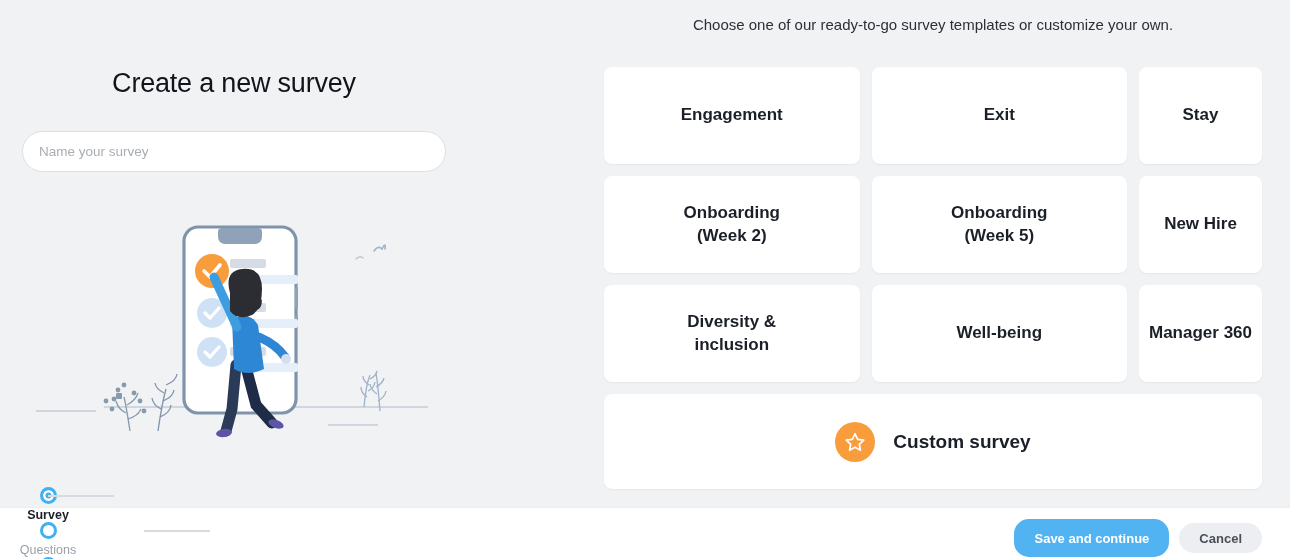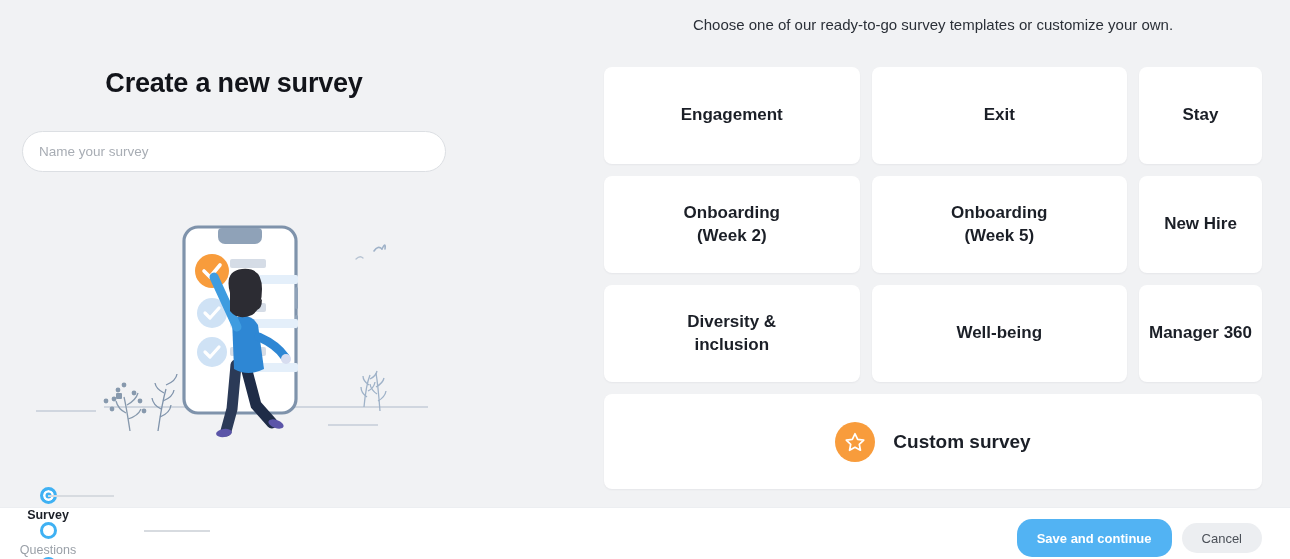--- a/index.html
+++ b/index.html
@@ -16,21 +16,21 @@
   }
 
   
   #left-panel {
     position: absolute; left: 0; top: 0;
     width: 600px; height: 507px;
   }
   #page-title {
     position: absolute; left: 0; top: 68px; width: 468px;
     text-align: center;
-    font-size: 27px; font-weight: 700; color: #12141a;
+    font-size: 27px; font-weight: 400; color: #12141a;
     letter-spacing: -0.2px;
   }
   #survey-name-input {
     position: absolute; left: 22px; top: 131px;
     width: 424px; height: 41px;
     border: 1px solid #dcdfe3; border-radius: 21px;
     background: #ffffff;
     padding: 0 16px;
     font-family: "Liberation Sans", sans-serif;
     font-size: 13.5px; color: #c2410c;
@@ -138,21 +138,21 @@
     background: #52b3f3; color: #ffffff;
     font-family: "Liberation Sans", sans-serif;
     font-size: 13px; font-weight: 700;
     cursor: pointer;
   }
   #cancel-button {
     height: 30px; padding: 0 20px;
     border: none; border-radius: 15px;
     background: #eceef1; color: #4b5058;
     font-family: "Liberation Sans", sans-serif;
-    font-size: 13px; font-weight: 400;
+    font-size: 13px; font-weight: 700;
     cursor: pointer;
   }
 </style>
 </head>
 <body>
 
 <div id="app">
 
   <div id="left-panel">
 

